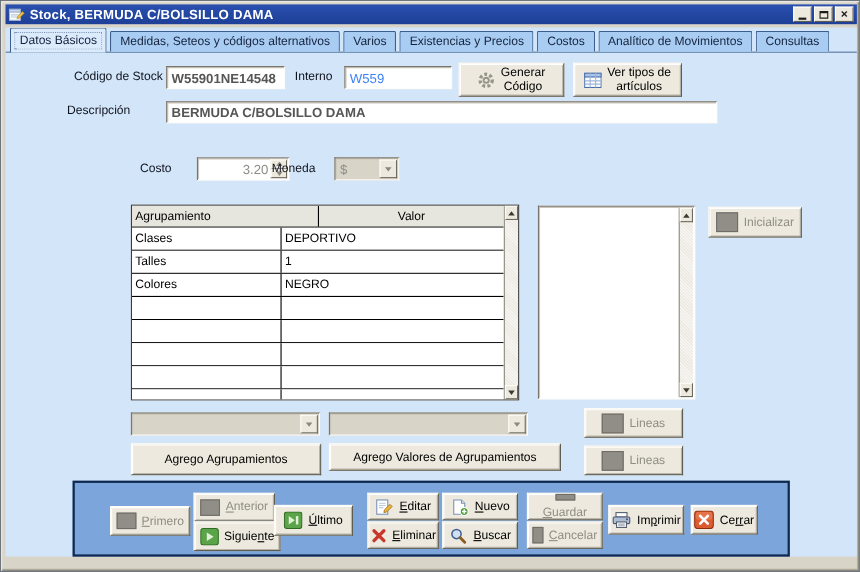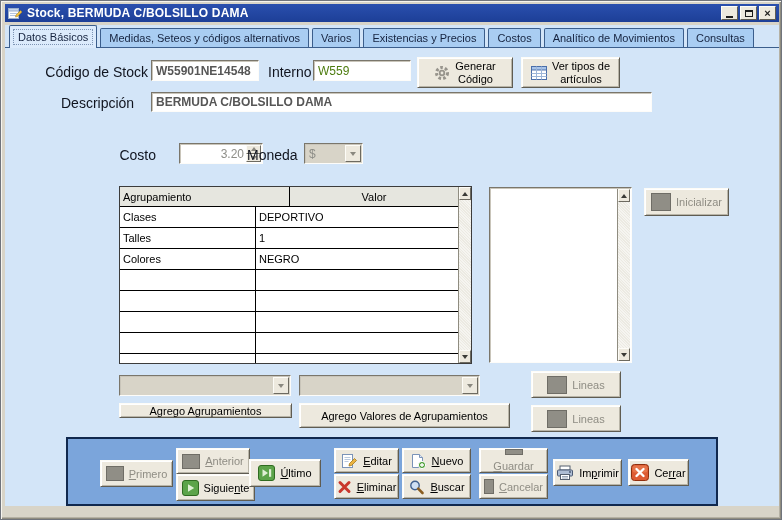--- a/index.html
+++ b/index.html
@@ -56,29 +56,29 @@
     font-size:11px; color:#000; cursor:default; padding:0 4px;
     font-family:"Liberation Sans",sans-serif;
   }
   .btn .two-line{text-align:center; line-height:13px;}
   .btn.disabled{color:#8f8d84;}
   .sunken{
     position:absolute; background:#fff;
     border:1px solid; border-color:#7a766b #fdfcf9 #fdfcf9 #7a766b;
     box-shadow:inset 1px 1px 0 #c9c5ba;
   }
-  .field-label{position:absolute; font-size:14px; color:#10141f; white-space:nowrap;}
+  .field-label{position:absolute; font-size:11px; color:#10141f; white-space:nowrap;}
   input.val{
     position:absolute; border:none; outline:none; background:transparent;
     font-family:"Liberation Sans",sans-serif; font-size:12px; width:100%; height:100%;
     padding:2px 4px;
   }
   .wrap-in{overflow:hidden;}
   .bold-gray{font-weight:bold; color:#565656;}
-  .plain-gray{color:#4d7c0f;}
+  .plain-gray{color:#3b82f6;}
   
   .spin-col{position:absolute; right:1px; top:1px; bottom:1px; width:15px; display:flex; flex-direction:column;}
   .spin-btn{flex:1; background:var(--button-face); border:1px solid; border-color:#fdfcf7 #6d6a60 #6d6a60 #fdfcf7; display:flex; align-items:center; justify-content:center; padding:0;}
   .arr-up{width:0;height:0;border-left:3px solid transparent;border-right:3px solid transparent;border-bottom:4px solid #8a887f;}
   .arr-down{width:0;height:0;border-left:3px solid transparent;border-right:3px solid transparent;border-top:4px solid #8a887f;}
   .arr-up.dark{border-bottom-color:#3a3a36;} .arr-down.dark{border-top-color:#3a3a36;}
   .spin-val{position:absolute; left:2px; right:18px; top:0; bottom:0; display:flex; align-items:center; justify-content:flex-end; font-size:12px; color:#8e8e88;}
   
   .dd{background:#d8d4c8;}
   .dd .dd-val{position:absolute; left:4px; top:0; bottom:0; display:flex; align-items:center; font-size:12px; color:#8e8e88;}
@@ -278,21 +278,21 @@
     <div class="sunken dd" style="left:114px;top:350px;width:172px;height:21px;">
       <button class="dd-btn">
           <span class="arr-down"></span>
         </button>
     </div>
     <div class="sunken dd" style="left:294px;top:350px;width:181px;height:21px;">
       <button class="dd-btn">
           <span class="arr-down"></span>
         </button>
     </div>
-    <button class="btn" style="left:114px;top:378px;width:173px;height:15px;">
+    <button class="btn" style="left:114px;top:378px;width:173px;height:29px;">
       <span>Agrego Agrupamientos</span>
     </button>
     <button class="btn" style="left:294px;top:378px;width:211px;height:25px;">
       <span>Agrego Valores de Agrupamientos</span>
     </button>
 
     <button class="btn disabled" style="left:526px;top:346px;width:90px;height:27px;">
       <span class="dis-icon big"></span>
       <span>Lineas</span>
     </button>

